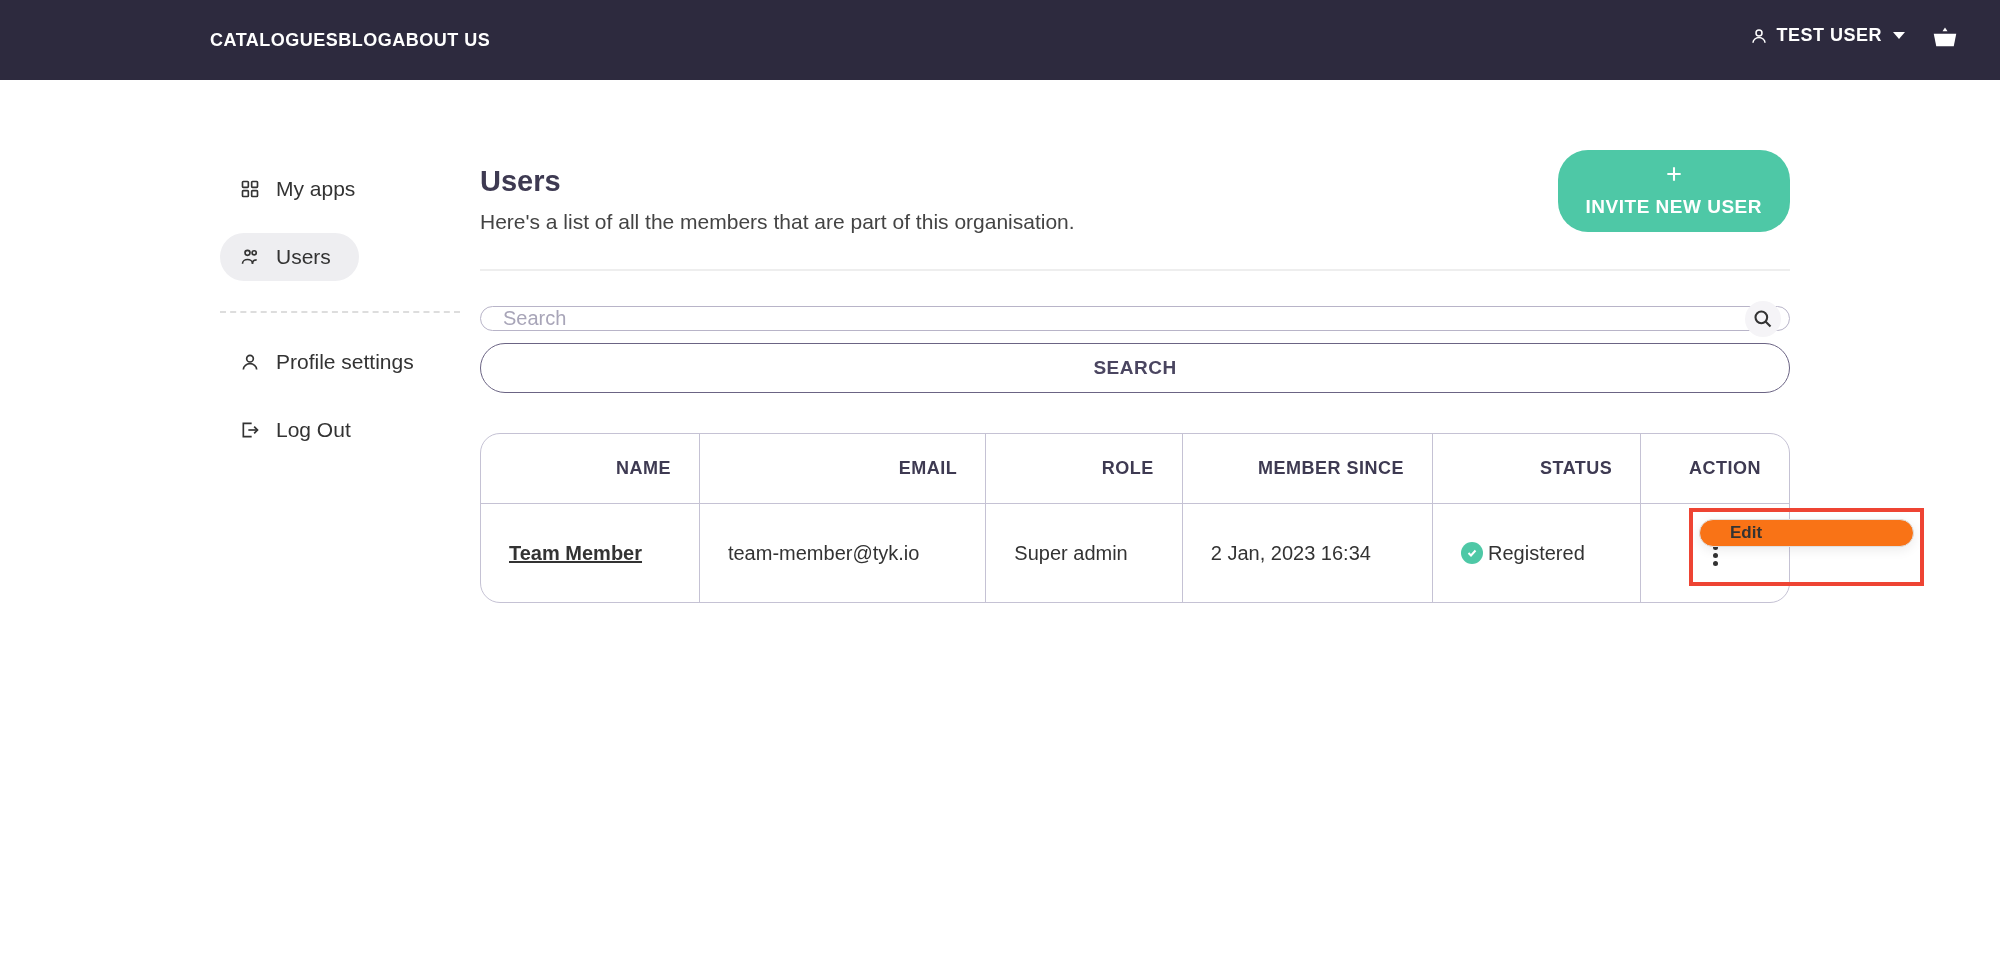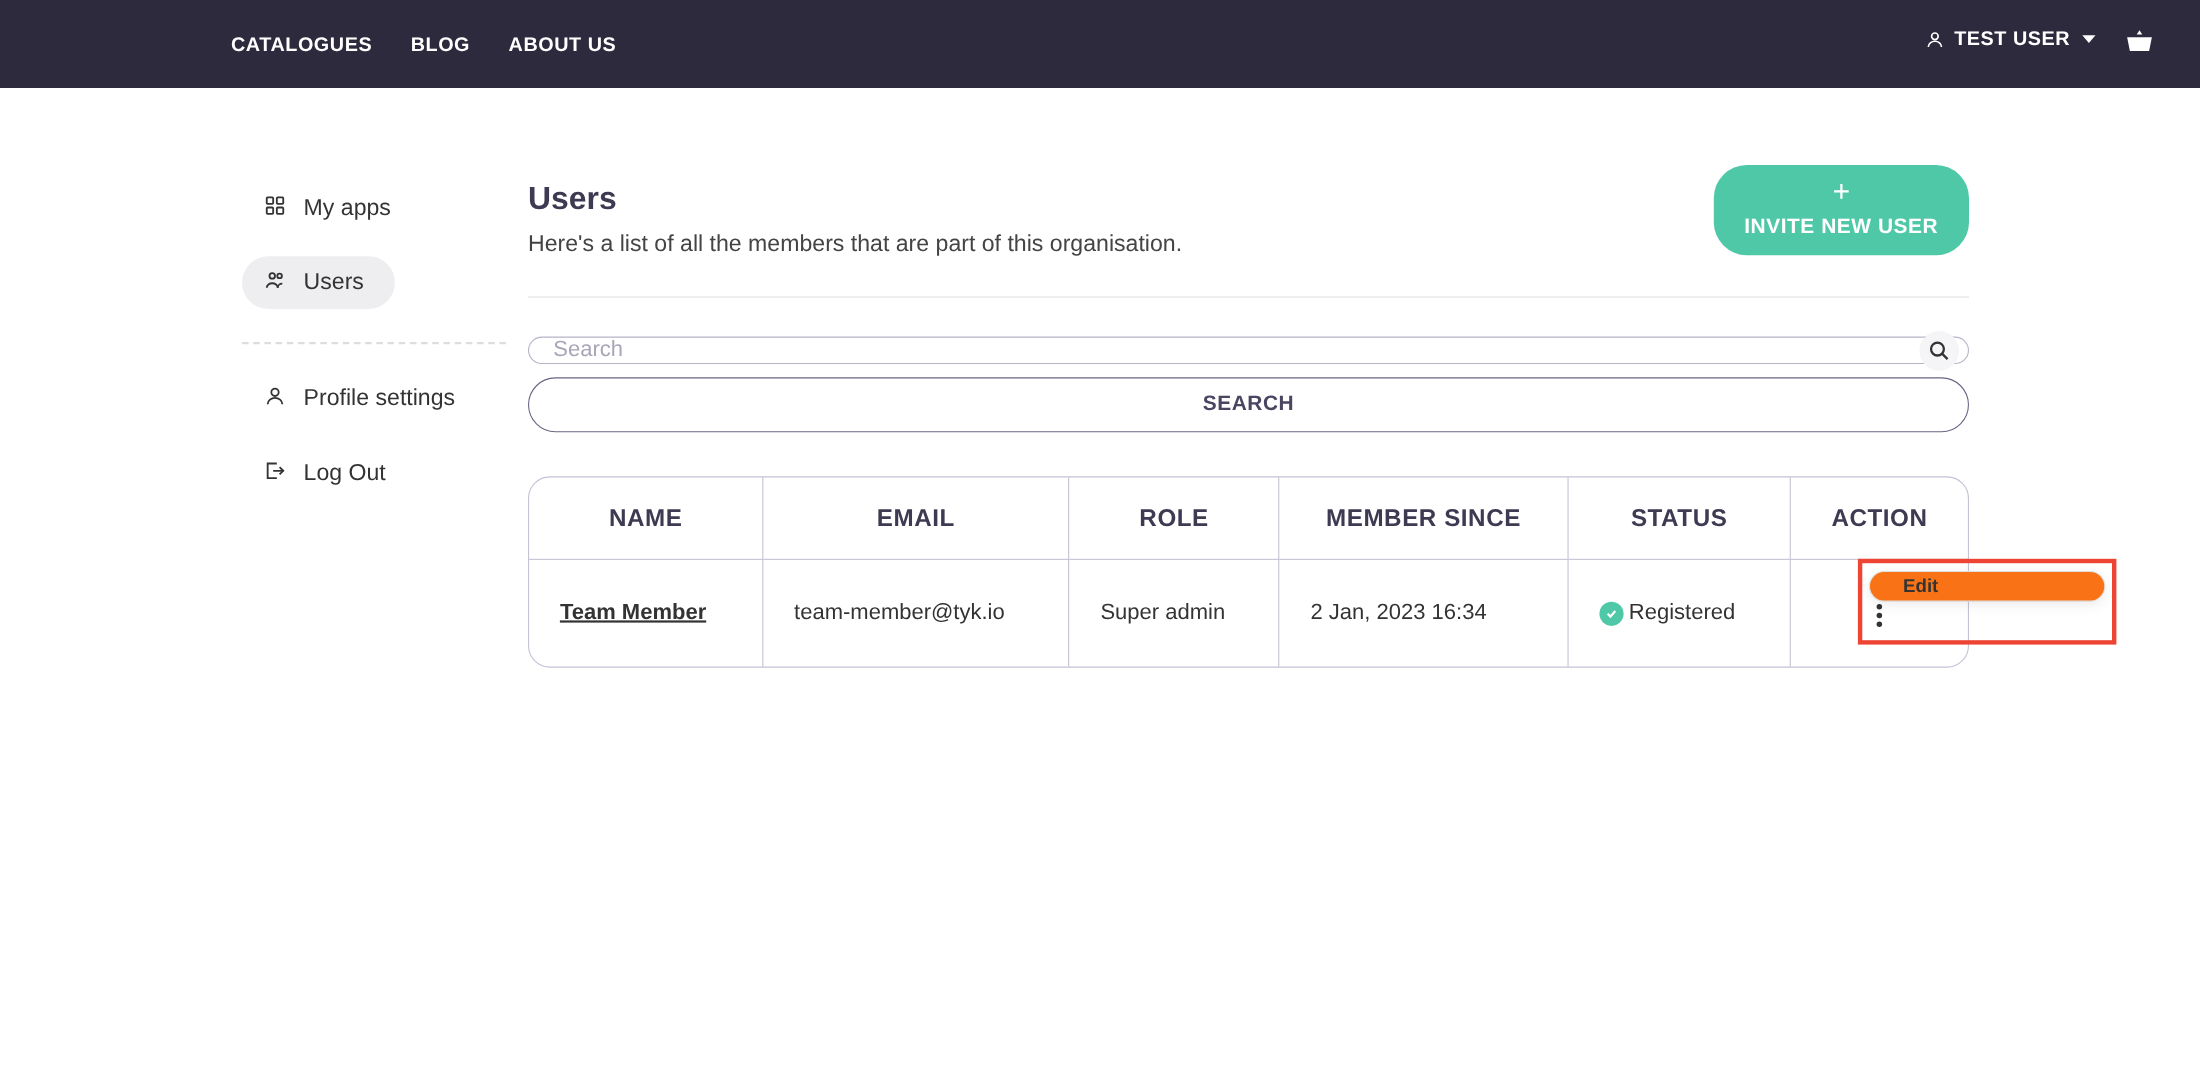--- a/index.html
+++ b/index.html
@@ -23,21 +23,20 @@
       color: white;
     }
     .logo {
       font-size: 25px;
       font-weight: 800;
       letter-spacing: 0.5px;
       margin-right: 70px;
     }
     .nav {
       display: flex;
-      gap: 35px;
     }
     .nav-item {
       font-size: 18px;
       font-weight: 700;
       letter-spacing: 0.5px;
       cursor: pointer;
     }
     .header-right {
       margin-left: auto;
       display: flex;
@@ -72,20 +71,21 @@
     .content {
       display: flex;
       padding-top: 85px;
     }
     .sidebar {
       width: 480px;
       padding-left: 220px;
     }
     .sidebar-item {
       display: flex;
+      align-items: center;
       gap: 16px;
       padding: 12px 20px;
       margin-bottom: 20px;
       font-size: 21px;
       color: #333;
       cursor: pointer;
       border-radius: 30px;
     }
     .sidebar-item.active {
       background: #eeeef1;
@@ -205,23 +205,23 @@
       border: 1.5px solid #c5c2d4;
       border-radius: 20px;
       overflow: visible;
       position: relative;
     }
     table {
       width: 100%;
       border-collapse: collapse;
     }
     th {
-      text-align: center;
+      text-align: right;
       padding: 24px 28px;
-      font-size: 22px;
+      font-size: 18px;
       font-weight: 700;
       color: #3e3a52;
       letter-spacing: 0.5px;
       border-bottom: 1.5px solid #c5c2d4;
       border-right: 1.5px solid #c5c2d4;
     }
     th:last-child {
       border-right: none;
     }
     td {

